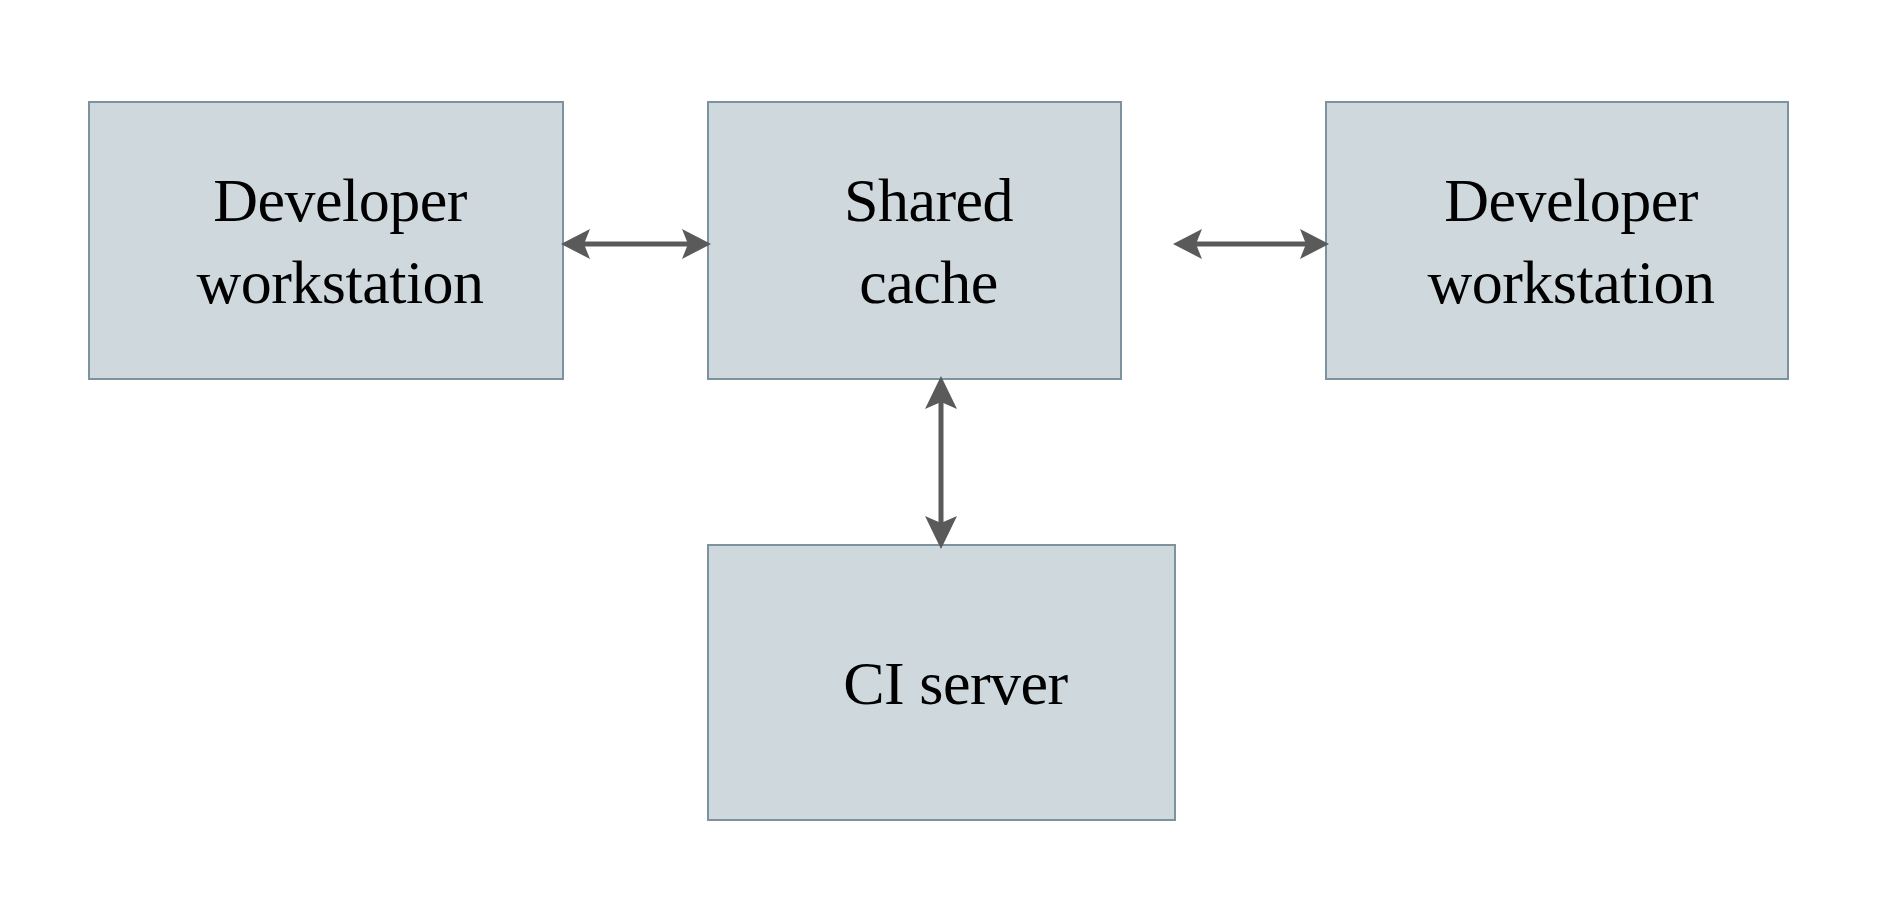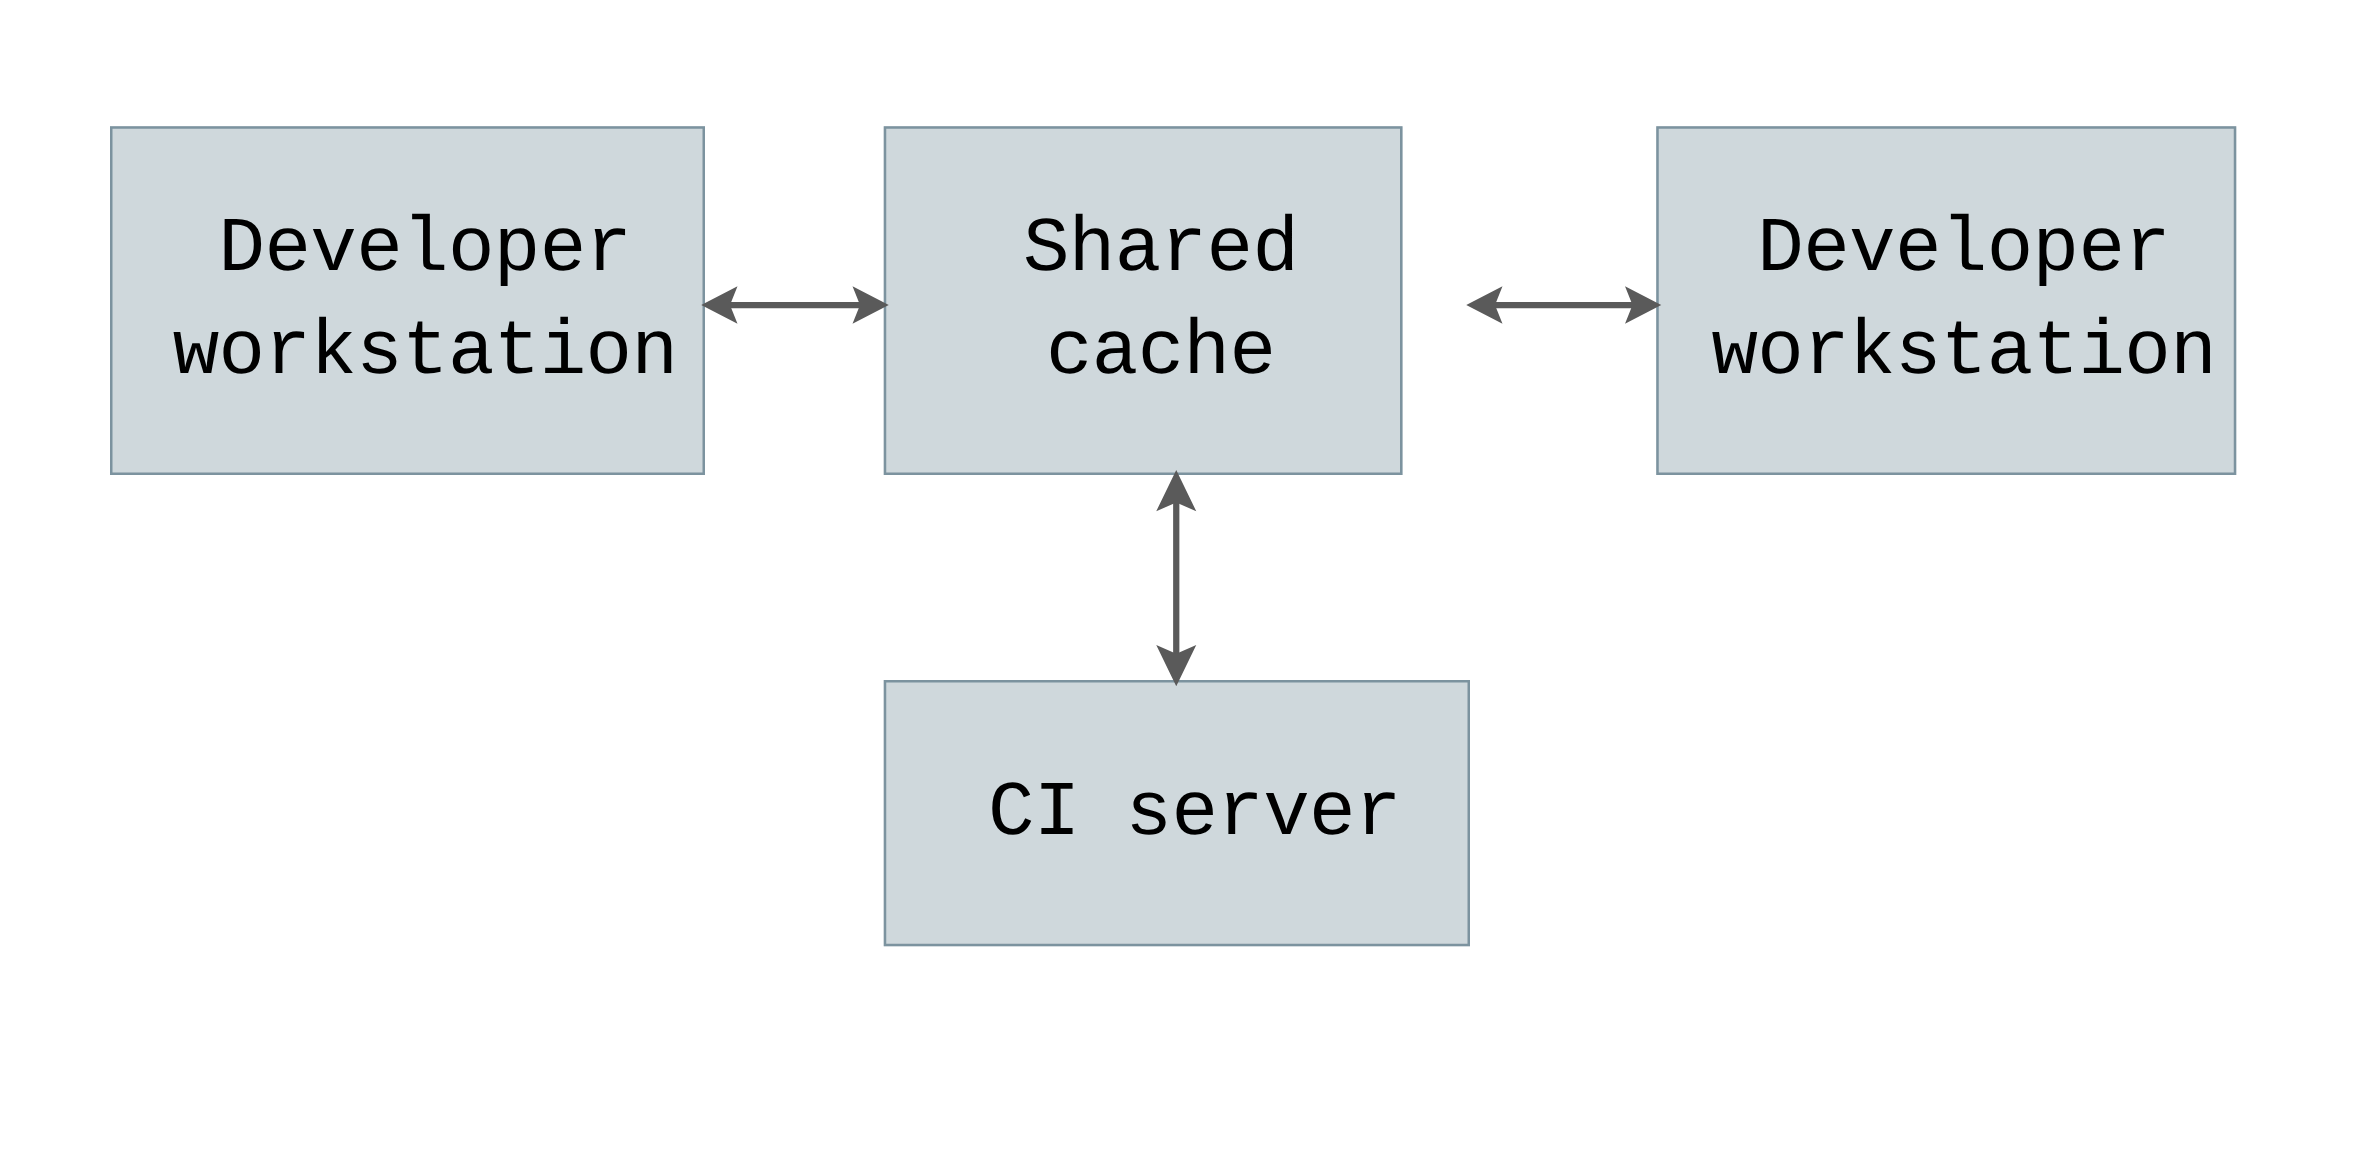--- a/index.html
+++ b/index.html
@@ -23,21 +23,21 @@
     position: absolute;
     box-sizing: border-box;
     background: #cfd8dc;
     border: 2px solid #7c939f;
     display: flex;
     align-items: center;
     justify-content: center;
     text-align: center;
   }
   .node-label {
-    font-family: Liberation Mono, monospace;
+    font-family: Liberation Serif, serif;
     font-size: 62px;
     line-height: 82px;
     color: #000000;
     font-weight: 400;
     letter-spacing: -0.5px;
     white-space: pre-line;
     padding: 0 6px;
     margin-left: 28px;
   }
   
@@ -56,21 +56,21 @@
   #node-dev-right {
     left: 1325px;
     top: 101px;
     width: 464px;
     height: 279px;
   }
   #node-ci-server {
     left: 707px;
     top: 544px;
     width: 469px;
-    height: 213px;
+    height: 277px;
   }
   .connector {
     position: absolute;
     overflow: visible;
   }
   #edge-left {
     left: 560px;
     top: 213px;
     width: 152px;
     height: 62px;

